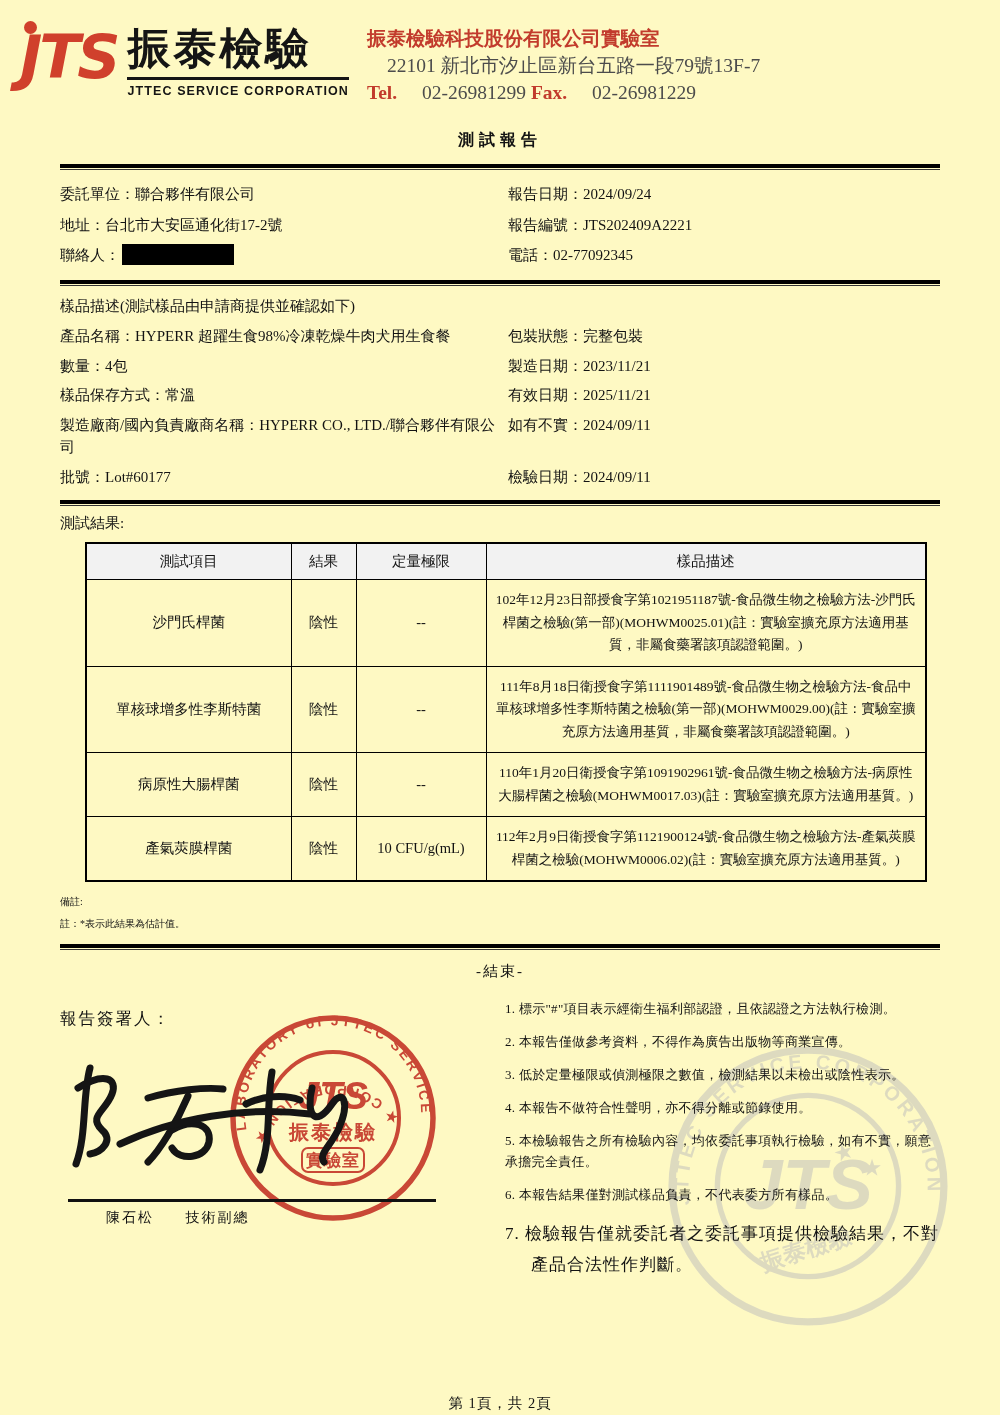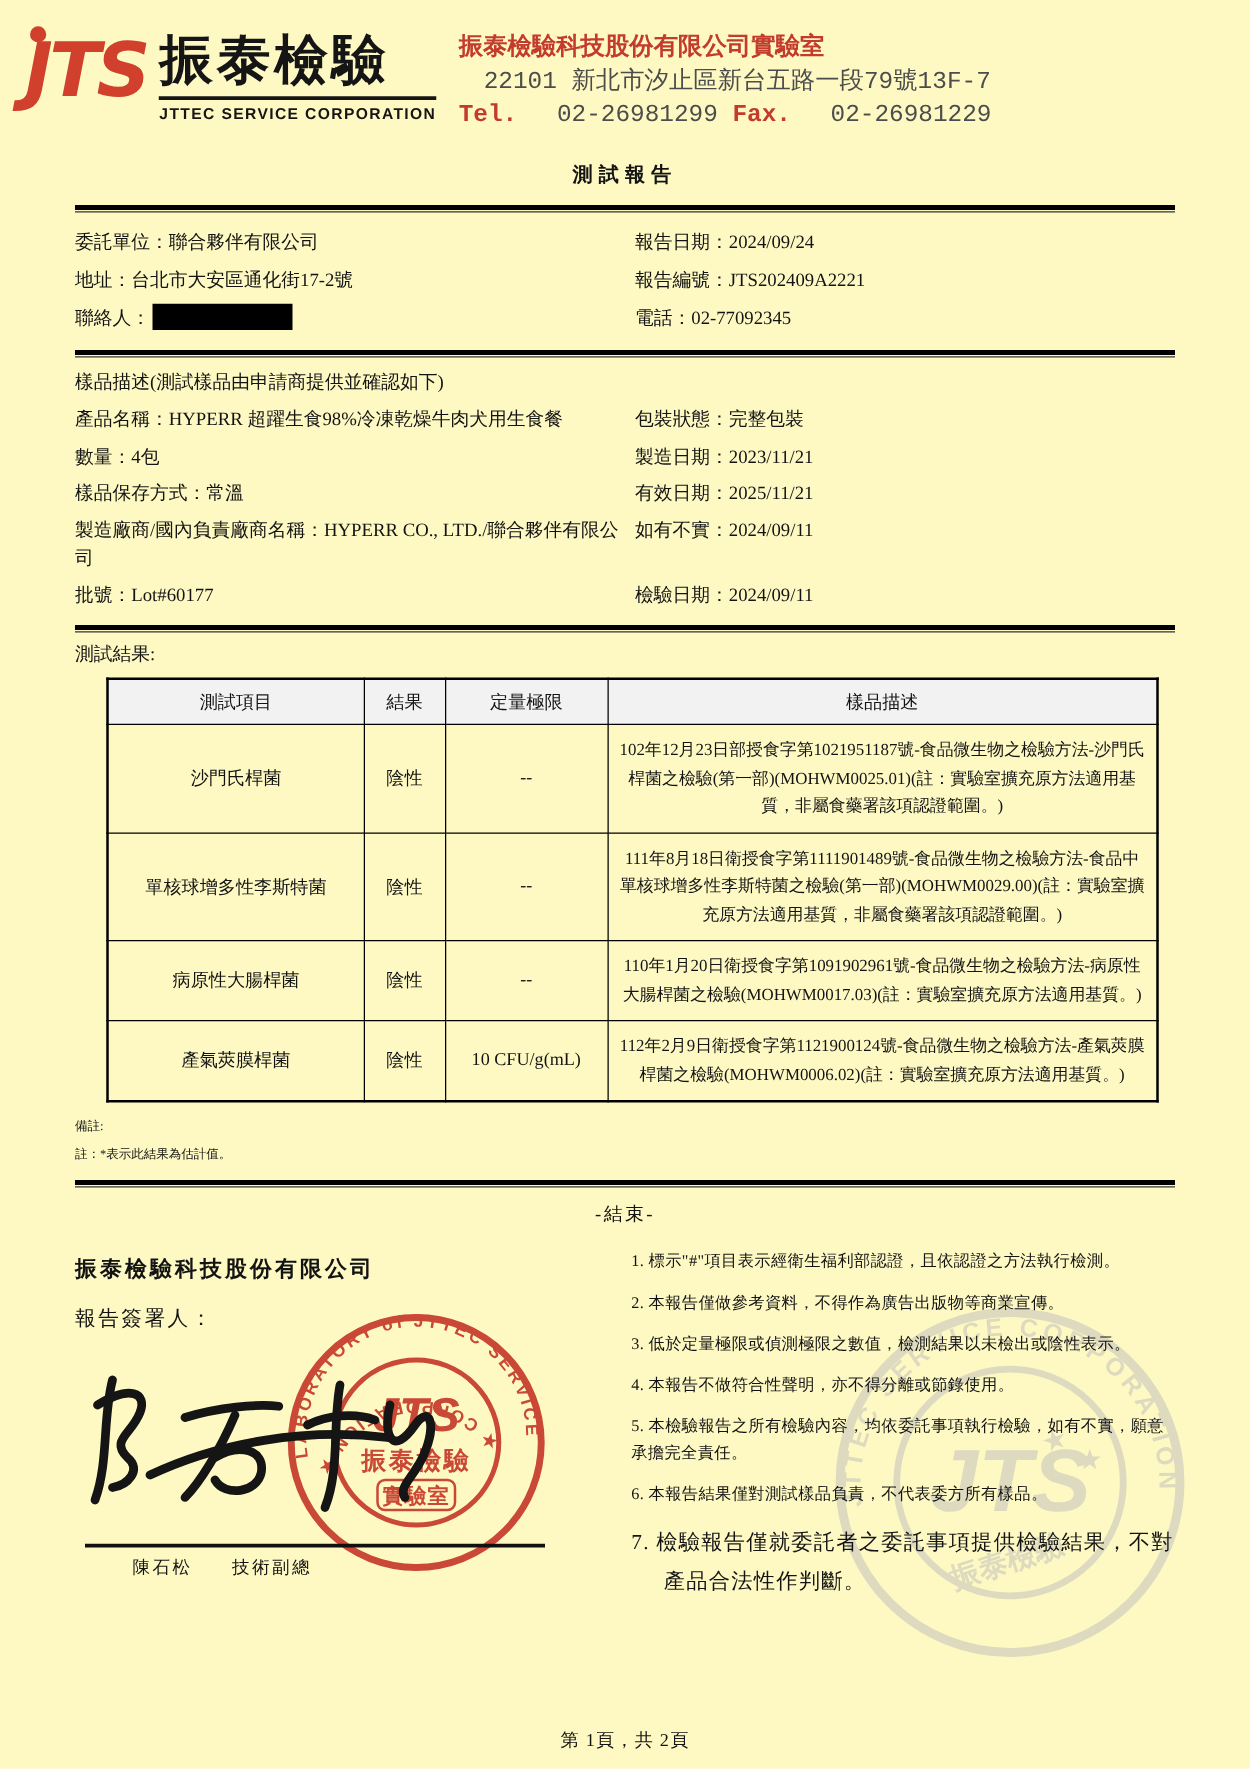--- a/index.html
+++ b/index.html
@@ -20,21 +20,21 @@
   }
   .jts-dot { position: absolute; top: 5px; left: 10px; width: 13px; height: 13px;
     border-radius: 50%; background: #d0402c; }
   .logo-mid { margin-top: 6px; }
   .logo-cn { font-family: "Liberation Sans", sans-serif; font-weight: 900;
     font-size: 43px; line-height: 52px; letter-spacing: 3px; color: #151515; }
   .logo-en { font-family: "Liberation Sans", sans-serif; font-weight: 700;
     font-size: 12.5px; letter-spacing: 1.1px; color: #151515;
     border-top: 3px solid #151515; padding-top: 4px; margin-top: 3px; }
   .header-right { margin-left: 18px; margin-top: 9px;
-    font-family: Liberation Mono, monospace; font-size: 19.5px; line-height: 27px; }
+    font-family: Liberation Serif, serif; font-size: 19.5px; line-height: 27px; }
   .hr-red { color: #c23b2c; font-weight: bold; }
   .hr-gray { color: #4c4c4c; margin-left: 20px; }
 
   
   .report-title { text-align: center; font-size: 16px; font-weight: bold;
     letter-spacing: 5px; margin-top: 24px; margin-bottom: 13px; }
   .rule { border-top: 4px solid #000; border-bottom: 1px solid #333; height: 6px; }
 
   
   .info-grid { display: grid; grid-template-columns: 448px 1fr;
@@ -79,21 +79,21 @@
   .signer-title { margin-left: 26px; }
 
   .notes-col { flex: 1; position: relative; padding-left: 50px; padding-top: 8px; }
   .wm-svg { position: absolute; left: 208px; top: 50px; z-index: 0; opacity: 0.5; }
   .notes-list { position: relative; z-index: 1; }
   .note { font-size: 13px; line-height: 20.5px; letter-spacing: 0.3px;
     margin-bottom: 12.5px; }
   .note-big { font-size: 17px; line-height: 31px; letter-spacing: 1px;
     padding-left: 26px; text-indent: -26px; margin-top: 0; }
 
-  .footer { position: absolute; bottom: 13px; left: 0; width: 100%;
+  .footer { position: absolute; bottom: 2px; left: 0; width: 100%;
     text-align: center; font-size: 14.5px; letter-spacing: 1px; }
 
   svg text { font-family: "Liberation Sans", sans-serif; }
 </style>
 </head>
 <body>
 
 <div class="page">
 
   <div class="header">
@@ -230,21 +230,20 @@
       <div>備註:</div>
       <div>註：*表示此結果為估計值。</div>
     </div>
 
     <div class="rule"></div>
 
     <div class="end-marker">-結束-</div>
 
     <div class="bottom">
       <div class="sign-col">
-        <div class="company-name">振泰檢驗科技股份有限公司</div>
         <div class="signer-label">報告簽署人：</div>
         <div class="sig-area">
 
           <svg class="sig-svg" width="310" height="140" viewBox="0 0 310 140">
             <g fill="none" stroke="#151515" stroke-width="7" stroke-linecap="round" stroke-linejoin="round">
               <path d="M30,22 C22,52 27,88 16,118"></path>
               <path d="M18,42 C44,26 58,32 52,48 C45,66 28,70 42,84 C54,94 42,106 30,108"></path>
               <path d="M88,52 C115,44 145,41 163,43"></path>
               <path d="M128,50 C116,78 100,104 88,116"></path>
               <path d="M112,84 C132,72 152,78 149,96 C146,112 120,116 112,102"></path>

